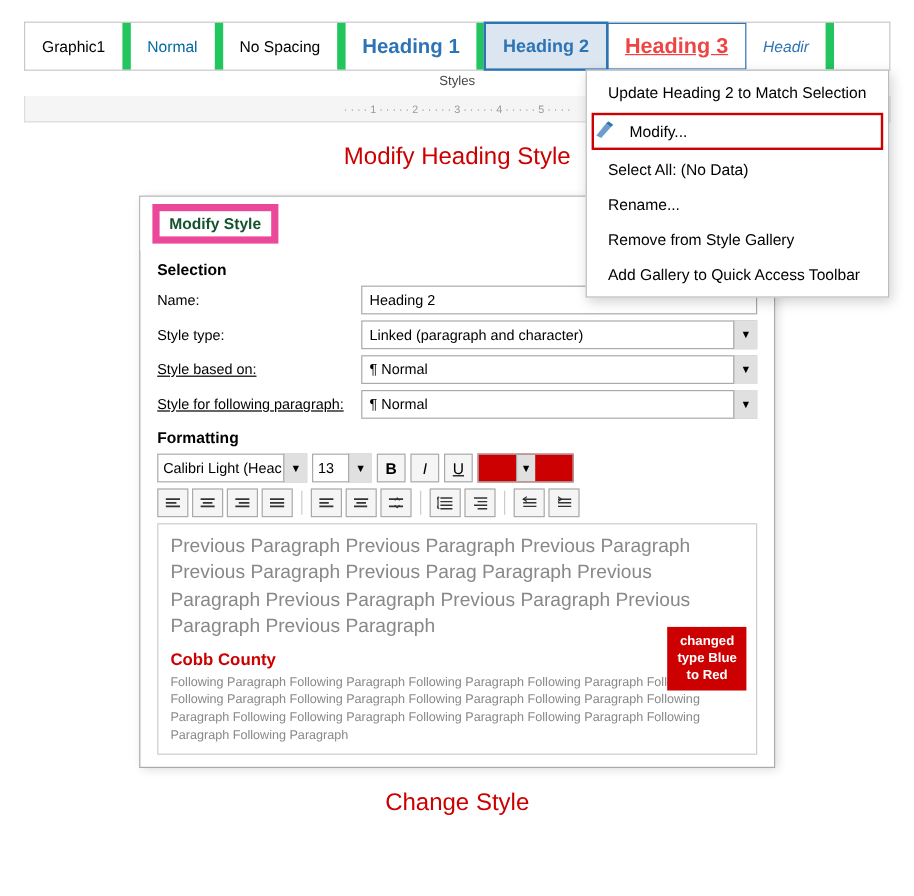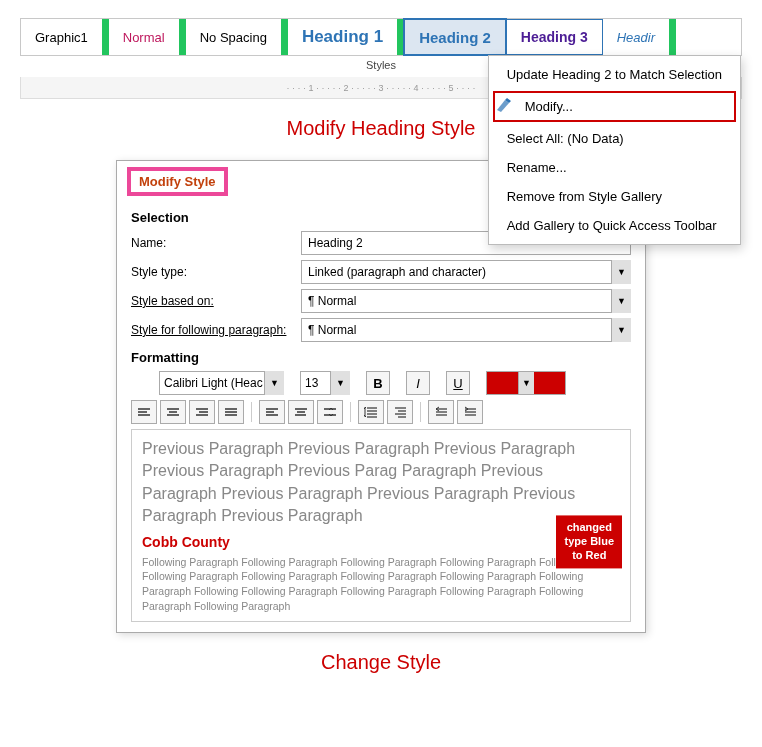--- a/index.html
+++ b/index.html
@@ -32,36 +32,37 @@
       display: flex;
       align-items: center;
       justify-content: center;
       border-right: 7px solid #22c55e;
       white-space: nowrap;
       min-width: 70px;
     }
     .style-item:last-child { border-right: none; }
 
     .style-item.graphic { color: #000; }
-    .style-item.normal { color: #be185d; }
+    .style-item.normal { color: #0369a1; }
     .style-item.no-spacing { color: #000; }
     .style-item.heading1 { color: #2e74b5; font-size: 17px; font-weight: bold; }
     .style-item.heading2 {
       color: #2e74b5;
       font-size: 15px;
       font-weight: bold;
       background: #dce6f1;
       border: 2px solid #2e74b5;
       margin: -1px;
     }
     .style-item.heading3 {
-      color: #4c1d95;
-      font-size: 14px;
+      color: #ef4444;
+      font-size: 18px;
       font-weight: bold;
       border: 1px solid #2e74b5;
+      text-decoration: underline;
     }
     .style-item.heading4 {
       color: #2e74b5;
       font-size: 13px;
       font-style: italic;
     }
 
     .styles-label {
       text-align: center;
       color: #444;
@@ -146,25 +147,25 @@
 
     .dialog-titlebar {
       display: flex;
       align-items: center;
       justify-content: space-between;
       padding: 6px 10px;
       background: #fff;
     }
 
     .dialog-title-box {
-      border: 4px solid #ec4899;
+      border: 6px solid #ec4899;
       padding: 3px 8px;
       font-size: 13px;
       font-weight: bold;
-      color: #c2410c;
+      color: #14532d;
     }
 
     .dialog-titlebar-actions {
       display: flex;
       gap: 12px;
       align-items: center;
       color: #555;
       font-size: 16px;
     }
 
@@ -230,24 +231,23 @@
       pointer-events: none;
     }
 
     .formatting-section {
       margin-top: 8px;
     }
 
     .formatting-toolbar {
       display: flex;
       align-items: center;
-      gap: 16px;
+      gap: 4px;
       margin-bottom: 5px;
       flex-wrap: wrap;
-      margin-left: 28px;
     }
 
     .font-select-wrap {
       position: relative;
       display: inline-flex;
       align-items: center;
     }
     .font-select-wrap select {
       border: 1px solid #aaa;
       padding: 2px 20px 2px 4px;

